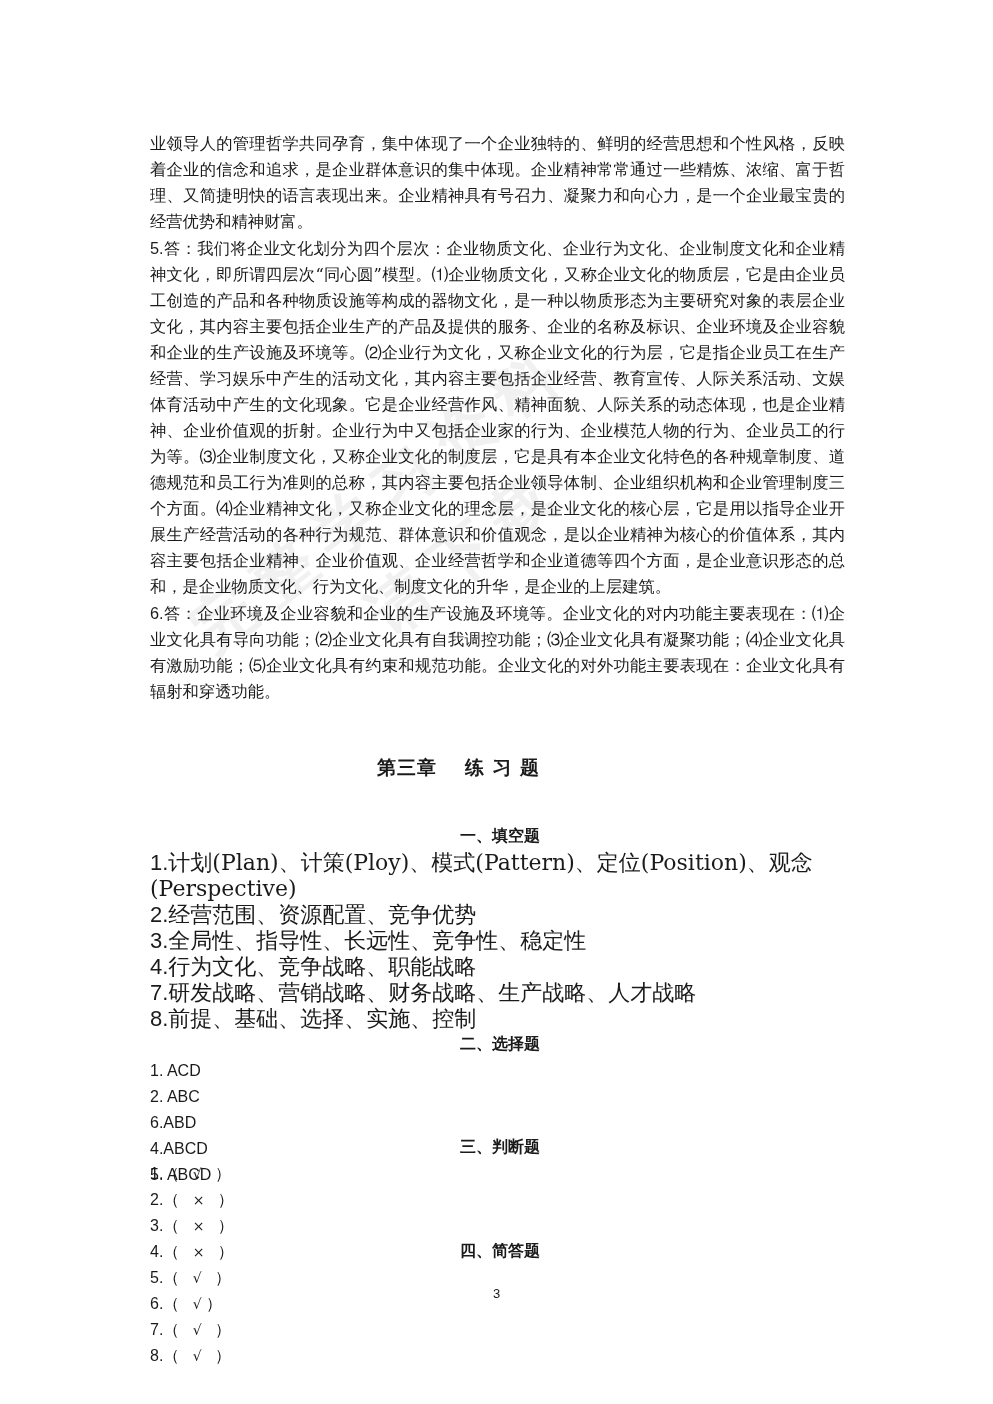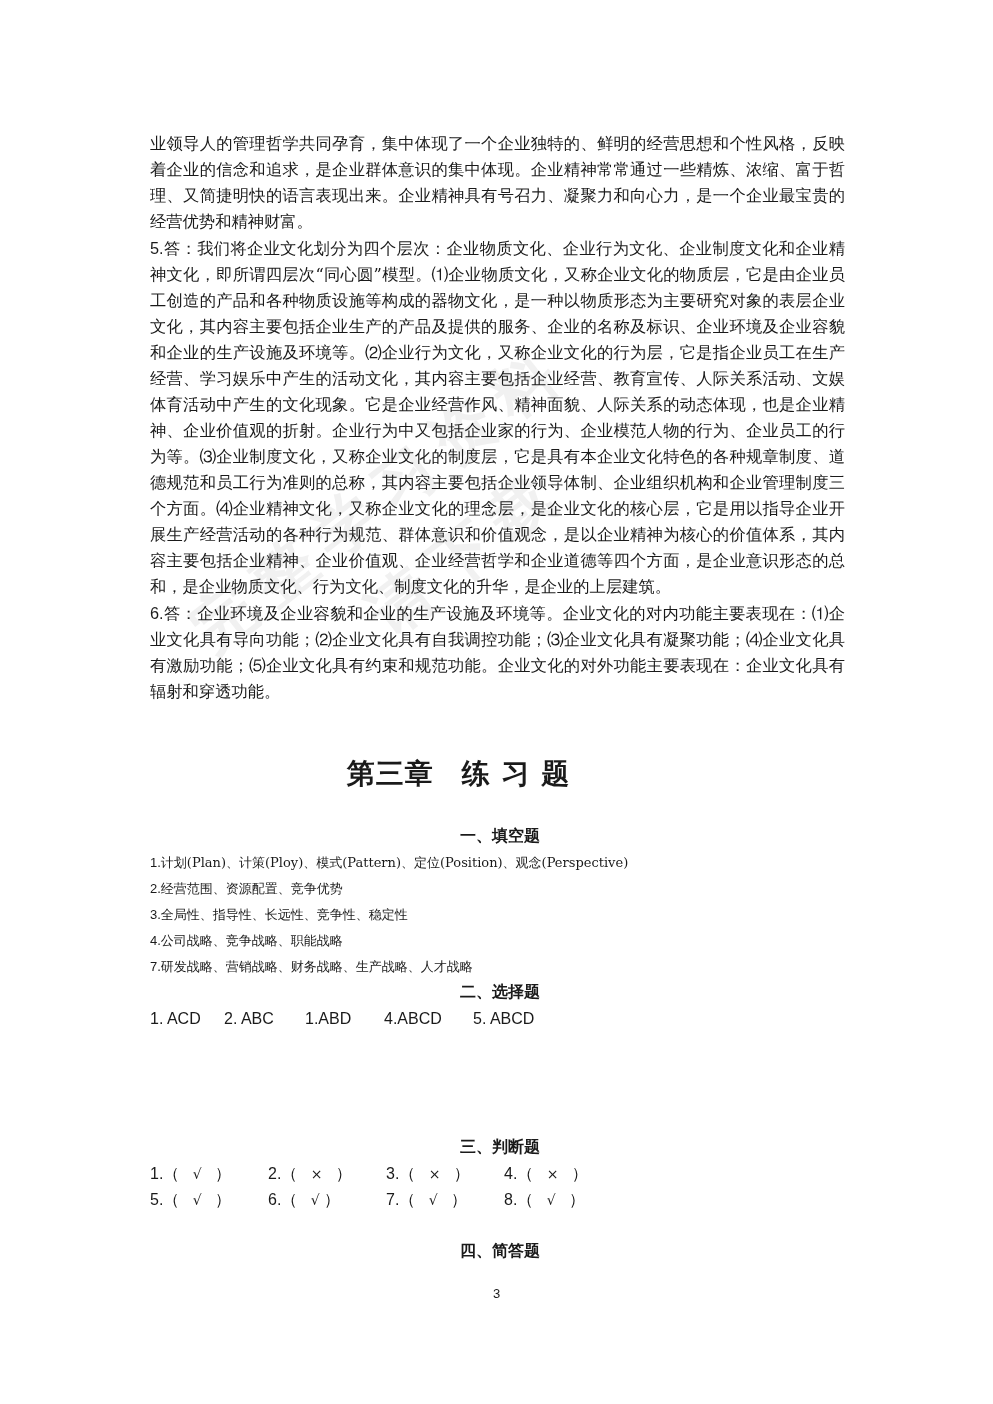--- a/index.html
+++ b/index.html
@@ -9,27 +9,27 @@
                transform:rotate(-38deg); transform-origin:left top;
                pointer-events:none; }
   .wm-line { font-family:"DejaVu Sans","Liberation Sans",sans-serif; font-weight:bold;
              font-size:62px; letter-spacing:14px; color:rgba(150,150,150,0.13); white-space:nowrap;
              line-height:96px; }
   .page { position:absolute; left:150px; top:117px; width:695px;margin-top:14px; }
   .para { font-size:16.3px; line-height:26px; margin:0; text-align:justify; text-justify:inter-ideograph; }
   .para .num { font-family:"Liberation Sans","DejaVu Sans",sans-serif; }
   .chapter-title { position:absolute; left:0; width:917px; top:755px; text-align:center;
                    font-family:"DejaVu Sans","Liberation Sans",sans-serif; font-weight:bold;
-                   font-size:28px; letter-spacing:1px; }
+                   font-size:19px; letter-spacing:1px; }
   .chapter-title .gap { display:inline-block; width:28px; }
   .section { position:absolute; left:150px; width:700px; }
   .sec-head { font-family:Liberation Mono, monospace; font-weight:bold; font-size:16px; line-height:26px; margin:0;text-align:center; }
-  .item { font-size:13px; line-height:26px; margin:0; }
+  .item { font-size:22px; line-height:26px; margin:0; }
   .item .n { font-family:"Liberation Sans","DejaVu Sans",sans-serif; }
-  .row { display:flex; font-family:"Liberation Sans","DejaVu Sans",sans-serif; font-size:16px; line-height:26px; }
+  .row { display:flex; font-family:"Liberation Sans","DejaVu Sans",sans-serif; font-size:16px; line-height:26px;flex-direction:column; }
   .choice { margin-right:0; }
   .tf { display:inline-block; width:118px; white-space:pre; }
   .tf .mark { font-family:"DejaVu Sans",sans-serif; font-size:14px; }
   .page-num { position:absolute; top:1286px; left:0; width:993px; text-align:center;
               font-family:"Liberation Sans","DejaVu Sans",sans-serif; font-size:13px; }
 </style>
 </head>
 <body>
 
 <div class="watermark">
@@ -45,27 +45,28 @@
 
 <div class="chapter-title">
   <span>第三章</span><span class="gap"></span><span>练 习 题</span>
 </div>
 
 <div class="section" style="top:824px;">
   <p class="sec-head">一、填空题</p>
   <p class="item"><span class="n">1.</span><span>计划(Plan)、计策(Ploy)、模式(Pattern)、定位(Position)、观念(Perspective)</span></p>
   <p class="item"><span class="n">2.</span><span>经营范围、资源配置、竞争优势</span></p>
   <p class="item"><span class="n">3.</span><span>全局性、指导性、长远性、竞争性、稳定性</span></p>
-  <p class="item"><span class="n">4.</span><span>公司战略、竞争战略、职能战略</span></p>
+  <p class="item"><span class="n">4.</span><span>行为文化、竞争战略、职能战略</span></p>
   <p class="item"><span class="n">7.</span><span>研发战略、营销战略、财务战略、生产战略、人才战略</span></p>
+  <p class="item"><span class="n">8.</span><span>前提、基础、选择、实施、控制</span></p>
   <p class="sec-head">二、选择题</p>
   <div class="row">
     <span class="choice" style="width:74px">1. ACD</span>
     <span class="choice" style="width:81px">2. ABC</span>
-    <span class="choice" style="width:79px">1.ABD</span>
+    <span class="choice" style="width:79px">6.ABD</span>
     <span class="choice" style="width:89px">4.ABCD</span>
     <span class="choice">5. ABCD</span>
   </div>
 </div>
 
 <div class="section" style="top:1135px;">
   <p class="sec-head">三、判断题</p>
   <div class="row">
     <span class="tf"><span>1.</span>（   <span class="mark">√</span>   ）</span>
     <span class="tf"><span>2.</span>（   <span class="mark">×</span>   ）</span>

